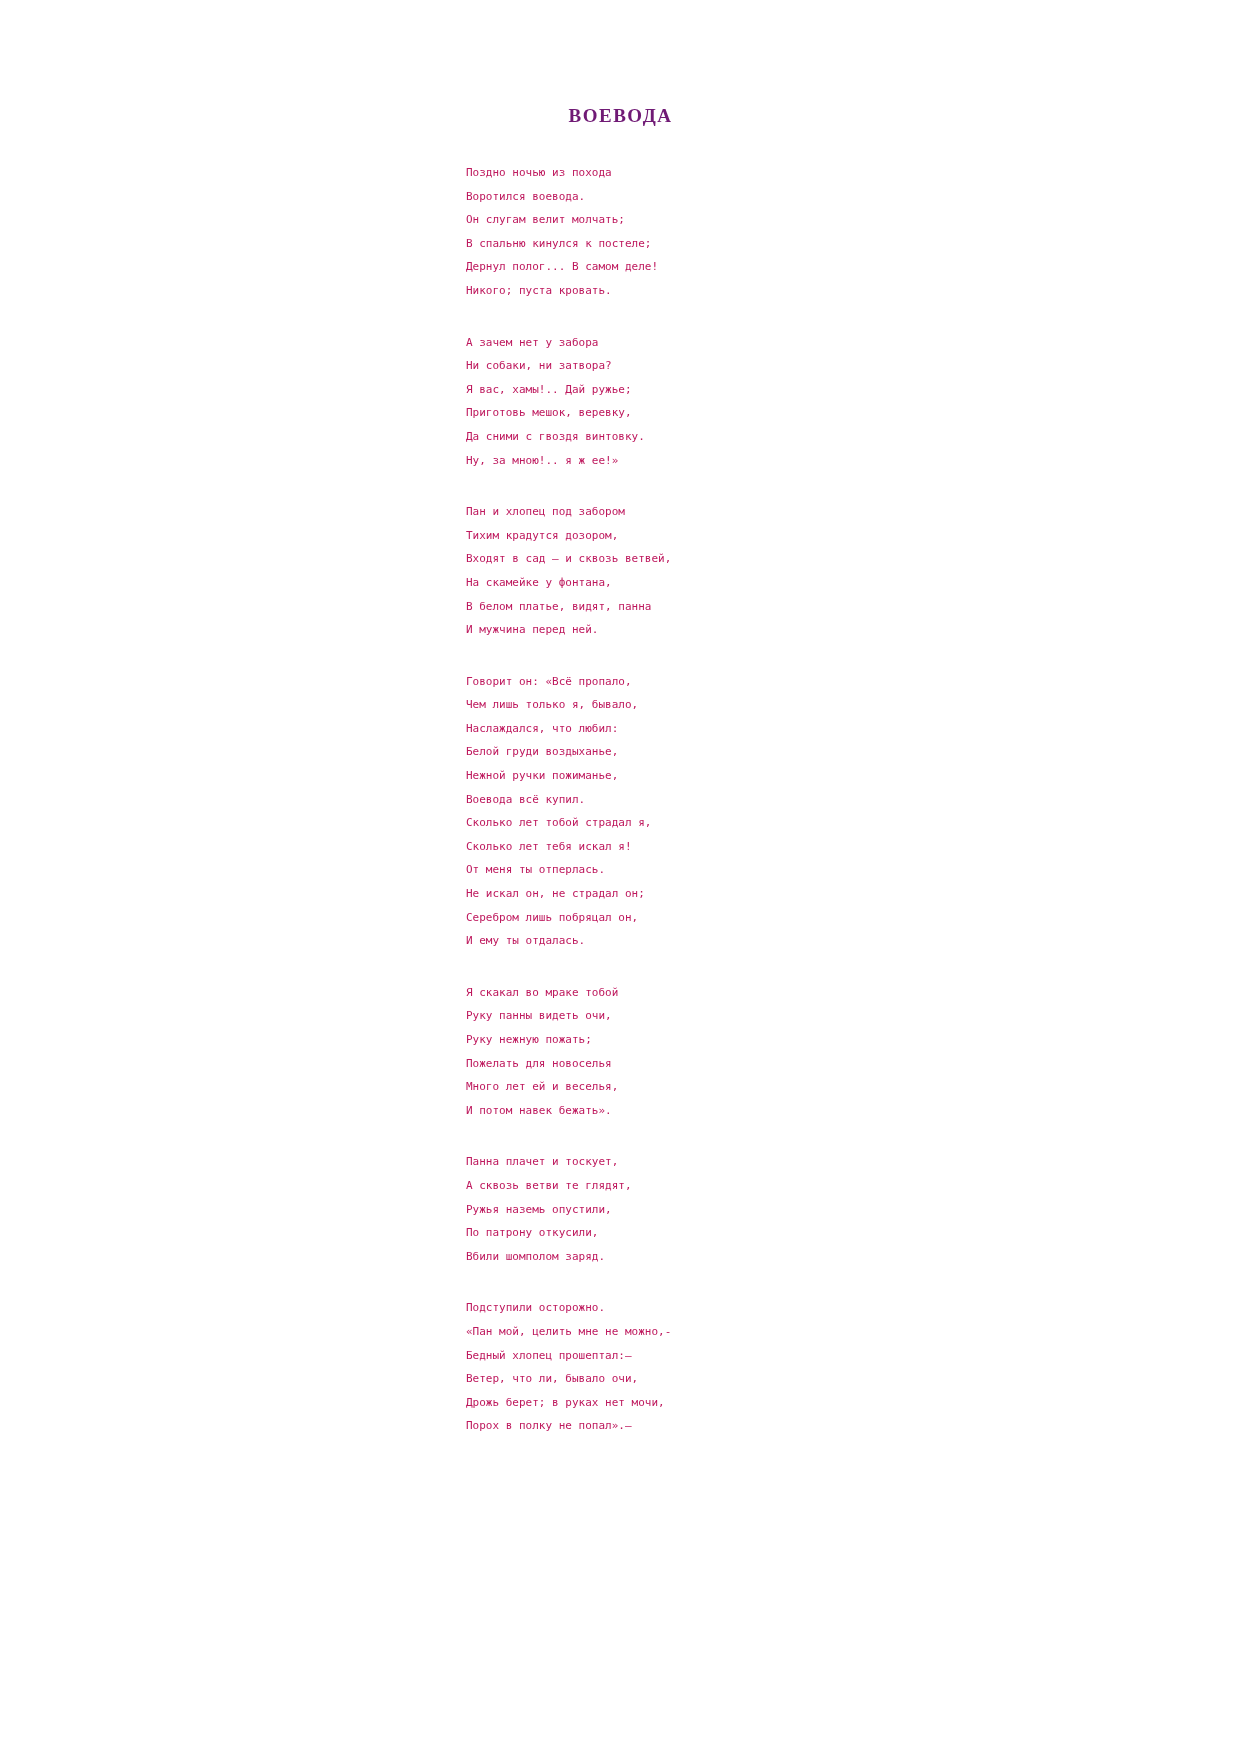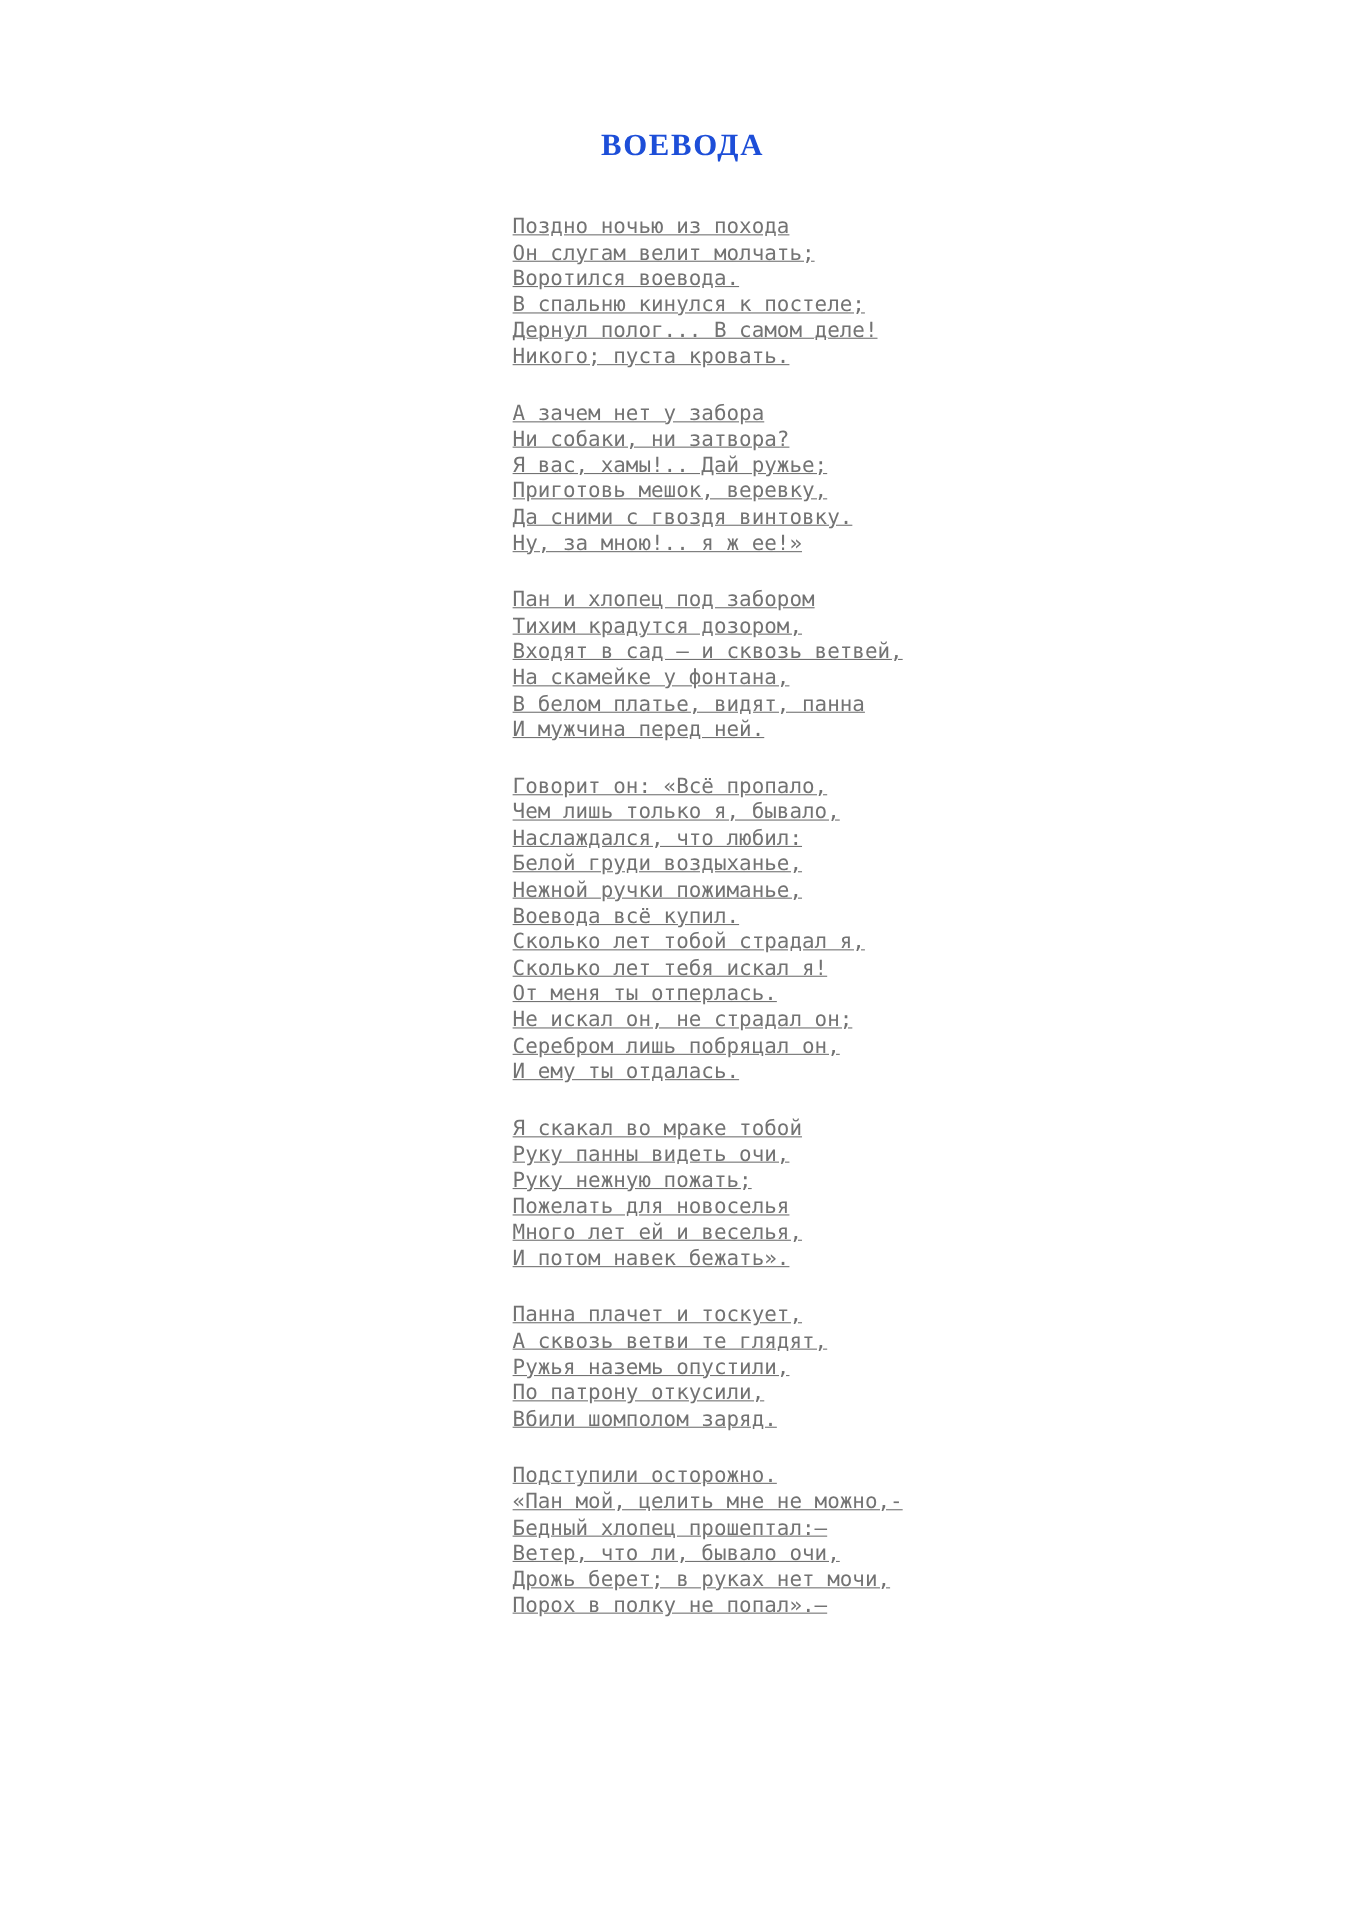--- a/index.html
+++ b/index.html
@@ -17,57 +17,56 @@
     width: 1241px;
     min-height: 1754px;
     box-sizing: border-box;
     padding: 0;
     position: relative;
     background: #ffffff;
   }
   .poem-title {
     font-family: "Liberation Serif", serif;
     font-weight: bold;
-    font-size: 28px;
+    font-size: 19px;
     letter-spacing: 1.5px;
     text-align: center;
-    margin: 12px;
+    margin: 0;
     padding-top: 105px;
-    color: #1d4ed8;
+    color: #701a75;
   }
   .poem-body {
     margin: 0;
     padding: 0;
     padding-left: 466px;
     padding-top: 34px;
   }
   .stanza {
     margin: 0 0 28px 0;
     padding: 0;
   }
   .verse-line {
     font-family: "DejaVu Sans Mono", monospace;
-    font-size: 19px;
+    font-size: 11px;
     line-height: 23.6px;
     white-space: pre;
-    color: #737373;
+    color: #be185d;
     letter-spacing: 0px;
-    text-decoration: underline;
   }
 </style>
 </head>
 <body>
 
 <div class="page">
   <h1 class="poem-title">ВОЕВОДА</h1>
   <div class="poem-body">
       <div class="stanza">
         <div class="verse-line">Поздно ночью из похода</div>
+        <div class="verse-line">Воротился воевода.</div>
         <div class="verse-line">Он слугам велит молчать;</div>
-        <div class="verse-line">Воротился воевода.</div>
         <div class="verse-line">В спальню кинулся к постеле;</div>
         <div class="verse-line">Дернул полог... В самом деле!</div>
         <div class="verse-line">Никого; пуста кровать.</div>
       </div>
       <div class="stanza">
         <div class="verse-line">А зачем нет у забора</div>
         <div class="verse-line">Ни собаки, ни затвора?</div>
         <div class="verse-line">Я вас, хамы!.. Дай ружье;</div>
         <div class="verse-line">Приготовь мешок, веревку,</div>
         <div class="verse-line">Да сними с гвоздя винтовку.</div>

